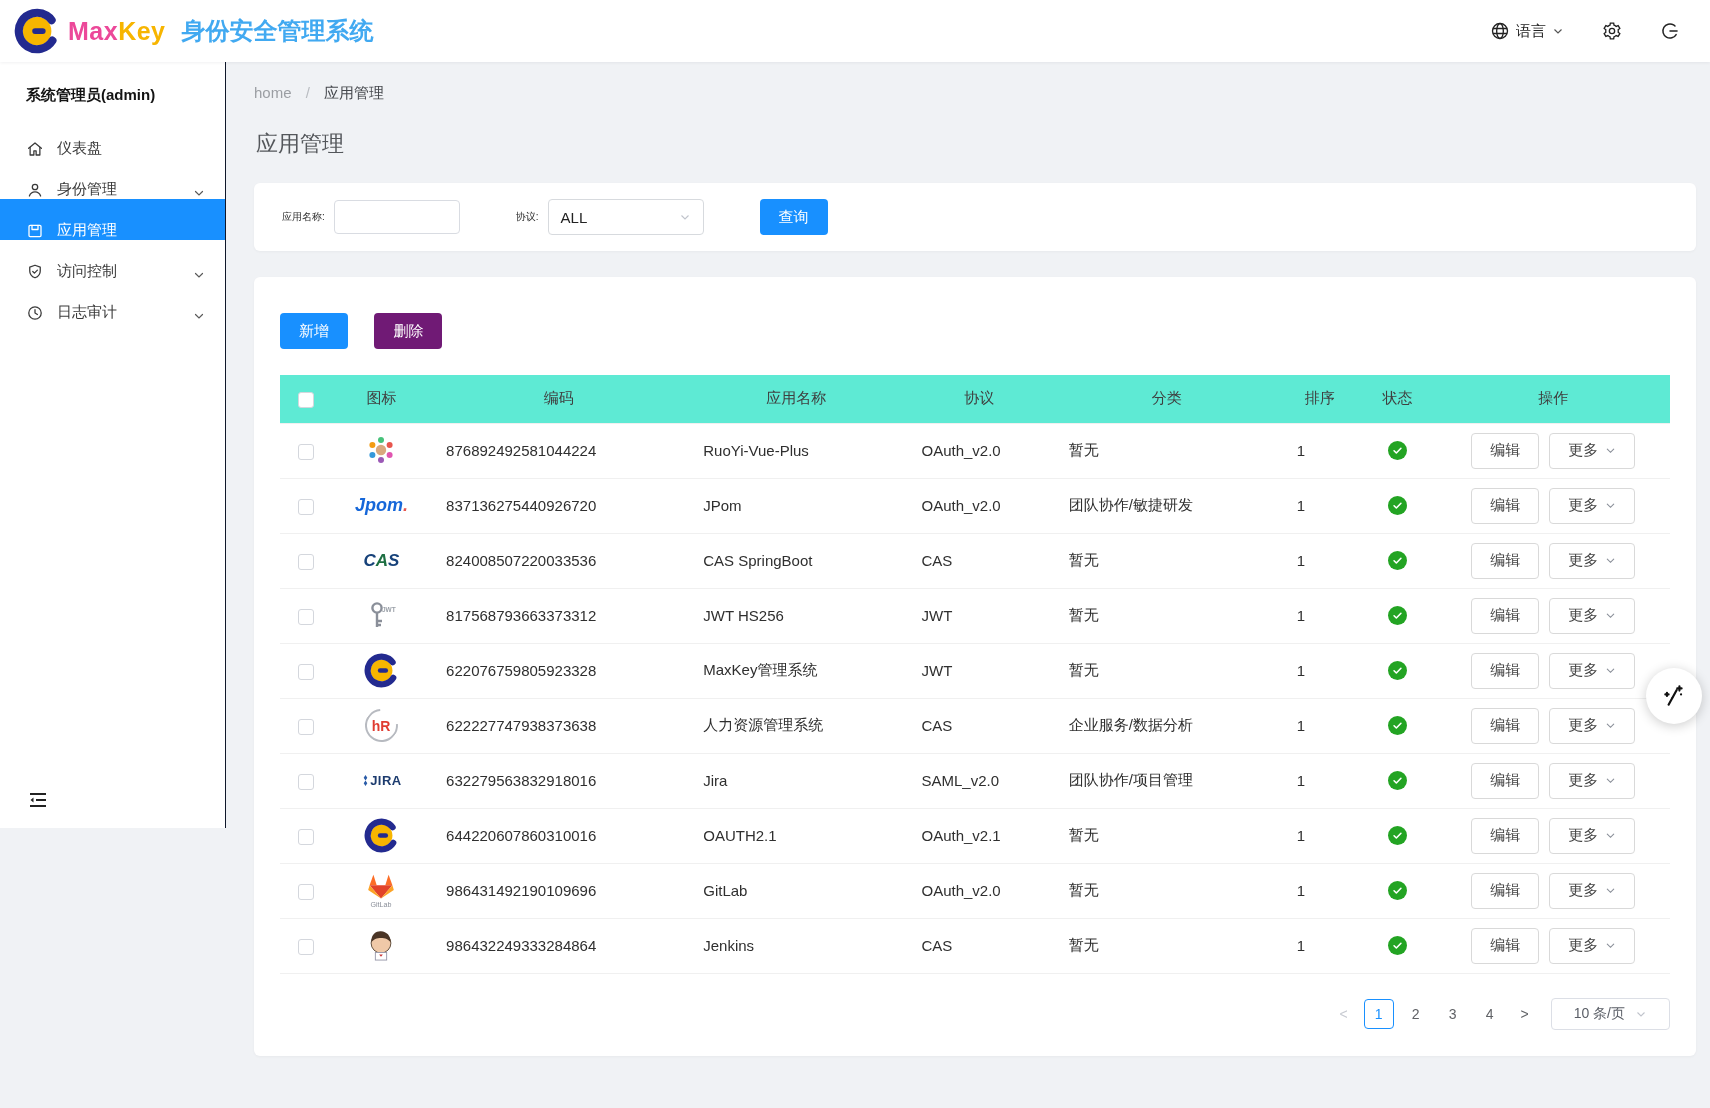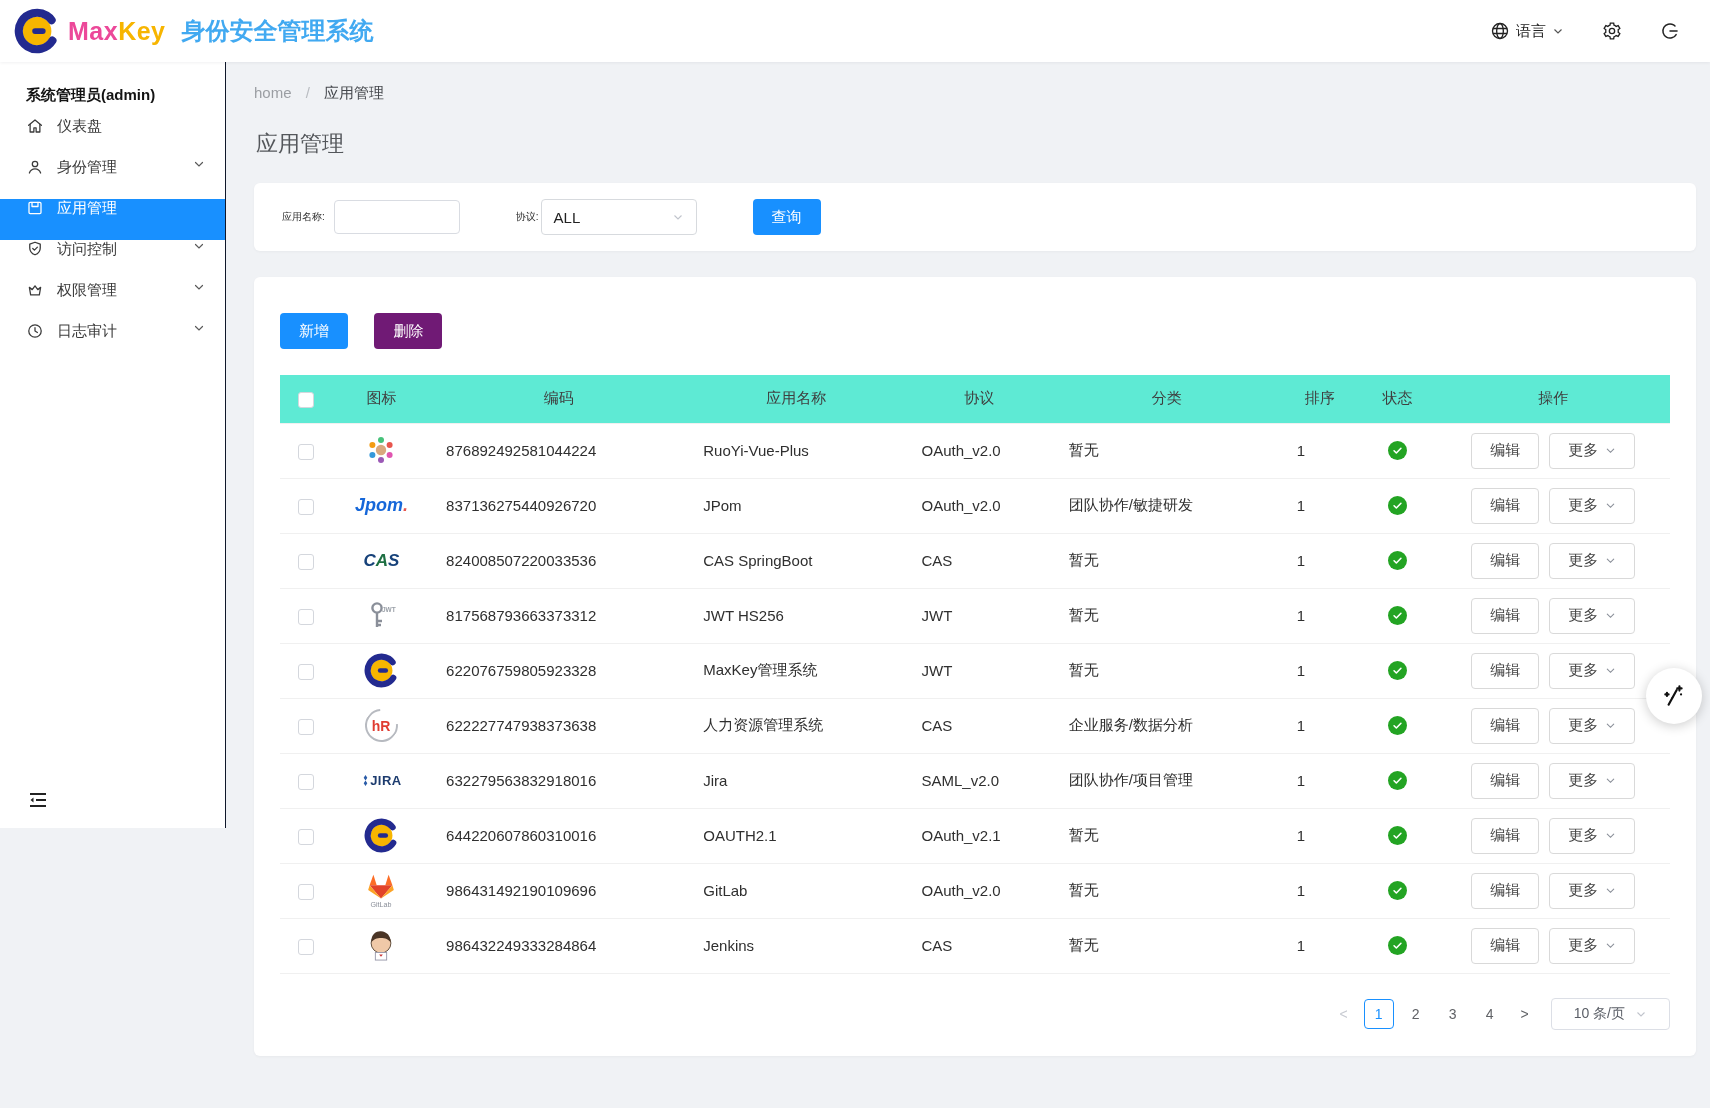--- a/index.html
+++ b/index.html
@@ -16,21 +16,21 @@
   .topbar-right { margin-left:auto; display:flex; align-items:center; gap:38px; font-size:15px; color:#222; }
   .lang { display:flex; align-items:center; gap:6px; cursor:pointer; }
   .tb-icon { width:20px; height:20px; display:inline-flex; color:#222; }
   .chev-sm { width:12px; height:12px; display:inline-flex; color:#555; }
 
   
   .layout { display:flex; height:1046px; }
   .sidebar { width:226px; background:#fff; height:766px; border-right:1px solid #0f172a;
     display:flex; flex-direction:column; flex:0 0 226px; }
   .side-user { padding:24px 0 12px 26px; font-weight:bold; font-size:15px; color:#141414; }
-  .side-item { height:41px; display:flex; align-items:flex-start; padding:0 20px 0 26px;
+  .side-item { height:41px; display:flex; align-items:flex-end; padding:0 20px 0 26px;
     font-size:15px; color:#3a3a3a; cursor:pointer; }
   .side-item .side-ic { width:18px; height:18px; margin-right:13px; display:inline-flex; color:#3a3a3a; }
   .side-item .chev { margin-left:auto; width:12px; height:12px; display:inline-flex; color:#5a5a5a; }
   .side-item.active { background:#1890ff; color:#fff; }
   .side-item.active .side-ic { color:#fff; }
   .side-collapse { margin-top:auto; padding:0 0 16px 26px; width:24px; height:40px;
     color:#222; cursor:pointer; }
   .side-collapse svg{ width:24px; height:24px; }
 
   
@@ -40,21 +40,21 @@
   .crumb-current { color:#45484d; }
   .page-title { margin:26px 0 0 2px; font-size:22px; font-weight:400; color:#54575b; }
 
   .panel { background:#fff; border-radius:6px; box-shadow:0 1px 3px rgba(0,0,0,.04); }
   .panel-search { margin-top:24px; height:68px; display:flex; align-items:center; padding:0 28px; }
   .f-label { font-size:10px; color:#2e2e2e; }
   .f-input { width:126px; height:34px; border:1px solid #d9dce2; border-radius:4px;
     margin-left:9px; padding:0 8px; font-size:14px; outline:none; }
   .f-group2 { margin-left:56px; display:flex; align-items:center; }
   .f-select { width:156px; height:36px; border:1px solid #d7dade; border-radius:4px;
-    margin-left:2px; display:flex; align-items:center; justify-content:space-between;
+    margin-left:9px; display:flex; align-items:center; justify-content:space-between;
     padding:0 12px; font-size:15px; color:#222; cursor:pointer; }
   .f-select .chev-sm { color:#c0c4cc; }
   .btn-primary { height:36px; padding:0 19px; background:#1890ff; border:none; border-radius:4px;
     color:#fff; font-size:15px; cursor:pointer; font-family:inherit; }
   .btn-search { margin-left:56px; }
   .btn-danger { height:36px; padding:0 19px; background:#701a75; border:none; border-radius:4px;
     color:#fff; font-size:15px; cursor:pointer; margin-left:22px; font-family:inherit; }
 
   .panel-table { margin-top:26px; padding:36px 26px 26px; }
   table { width:100%; border-collapse:collapse; table-layout:fixed; margin-top:26px; }
@@ -193,33 +193,20 @@
           <span>访问控制</span>
           <span class="chev">
             <svg viewBox="0 0 24 24" fill="none" stroke="currentColor" stroke-width="2.4" stroke-linecap="round">
               <path d="M5 9l7 7 7-7"></path>
             </svg>
           </span>
         </div>
         <div class="side-item">
           <span class="side-ic">
             <svg viewBox="0 0 24 24" fill="none" stroke="currentColor" stroke-width="1.7" stroke-linecap="round" stroke-linejoin="round">
-              <path d="M4.5 8.5l3.8 3L12 6.5l3.7 5 3.8-3-1.7 10H6.2z"></path>
-            </svg>
-          </span>
-          <span>权限管理</span>
-          <span class="chev">
-            <svg viewBox="0 0 24 24" fill="none" stroke="currentColor" stroke-width="2.4" stroke-linecap="round">
-              <path d="M5 9l7 7 7-7"></path>
-            </svg>
-          </span>
-        </div>
-        <div class="side-item">
-          <span class="side-ic">
-            <svg viewBox="0 0 24 24" fill="none" stroke="currentColor" stroke-width="1.7" stroke-linecap="round" stroke-linejoin="round">
               <circle cx="12" cy="12" r="8.3"></circle>
               <path d="M12 7.5V12l3.2 2"></path>
             </svg>
           </span>
           <span>日志审计</span>
           <span class="chev">
             <svg viewBox="0 0 24 24" fill="none" stroke="currentColor" stroke-width="2.4" stroke-linecap="round">
               <path d="M5 9l7 7 7-7"></path>
             </svg>
           </span>

